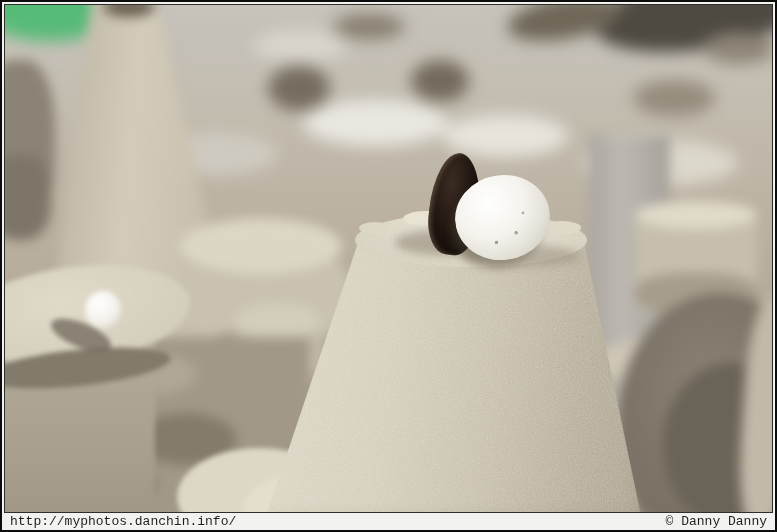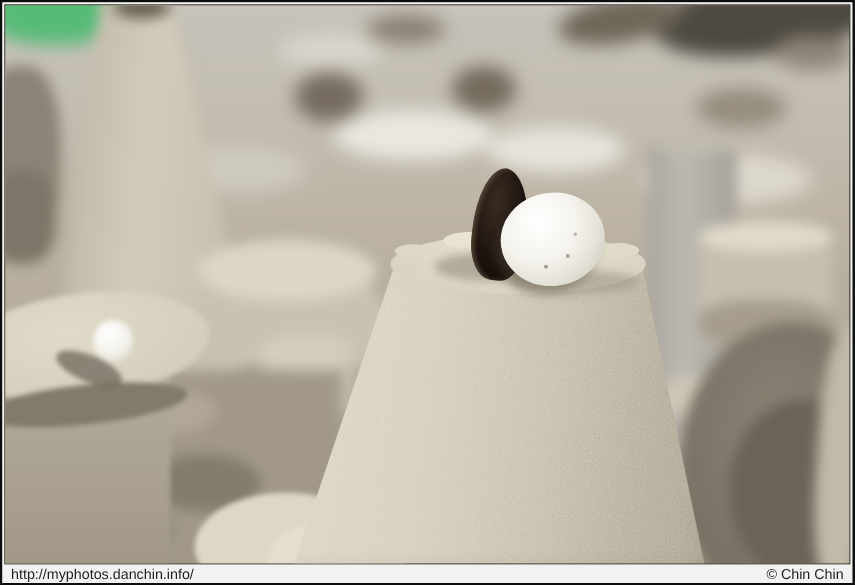--- a/index.html
+++ b/index.html
@@ -1,18 +1,18 @@
 <!DOCTYPE html>
 <html><head>
 <meta charset="utf-8">
 <style>
   html,body{margin:0;padding:0;background:#0d0d0d;}
   *{box-sizing:border-box;}
   .stage{position:relative;width:777px;height:532px;background:#0d0d0d;overflow:hidden;
-         font-family:Liberation Sans, sans-serif;}
+         font-family:Liberation Mono, monospace;}
   .matte{position:absolute;inset:2px;background:#f2f2f0;}
   .photo{position:absolute;left:4px;top:4px;width:769px;height:509px;
          border:1px solid #2e2e2b;background:#b9b1a2;overflow:hidden;}
   .layer{position:absolute;inset:0;}
   .blob{position:absolute;border-radius:50%;}
   .far{filter:blur(8px);}
   .mid{filter:blur(6px);}
   .near{filter:blur(2.6px);}
 
   
@@ -197,15 +197,15 @@
       <div class="rimbump rb3"></div>
       <div class="top-sh1"></div>
       <div class="top-sh2"></div>
       <div class="mussel"></div>
       <div class="pebble"></div>
     </div>
   </div>
 
   <div class="caption">
     <span class="url">http://myphotos.danchin.info/</span>
-    <span class="credit">© Chin Chin</span>
+    <span class="credit">© Danny Danny</span>
   </div>
 </div>
 
 </body></html>

